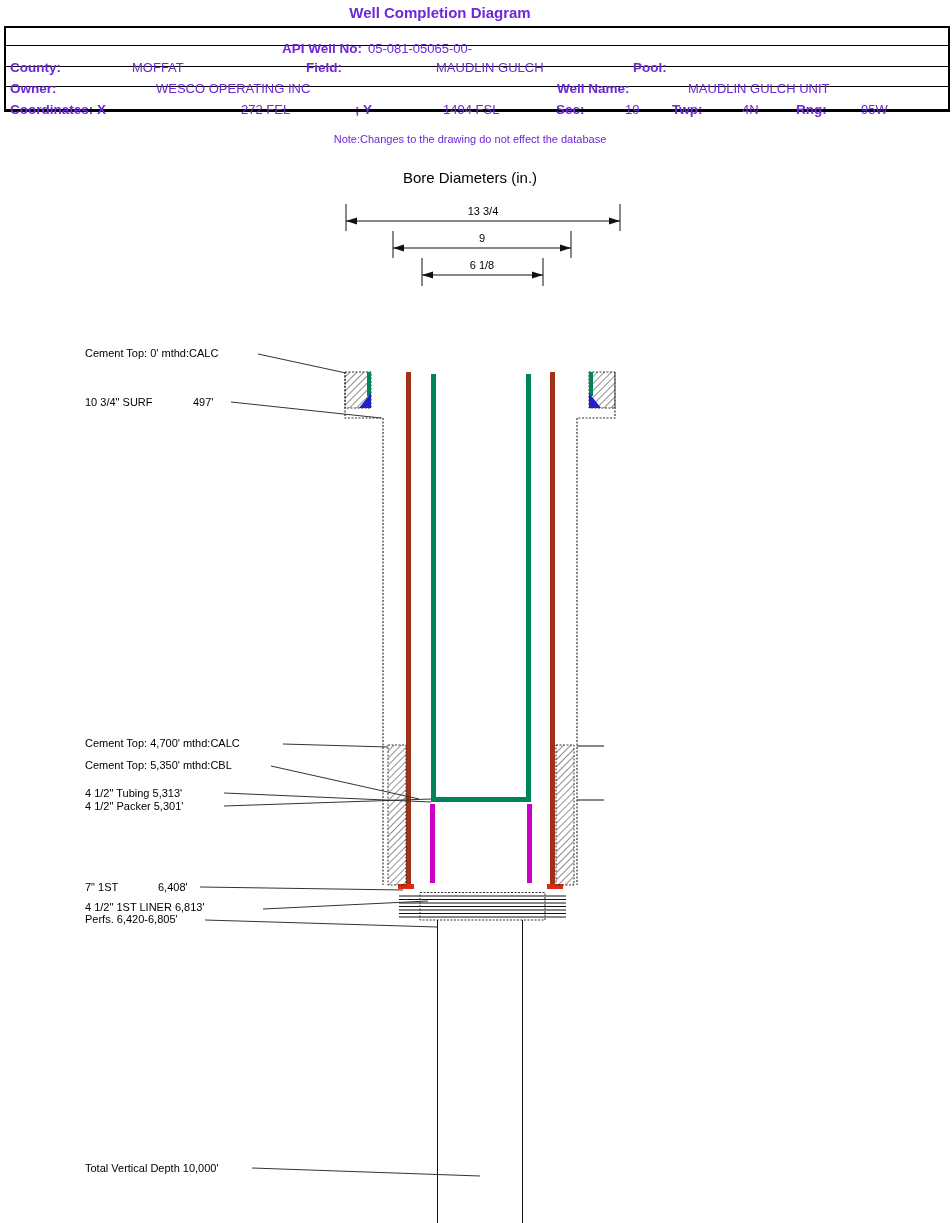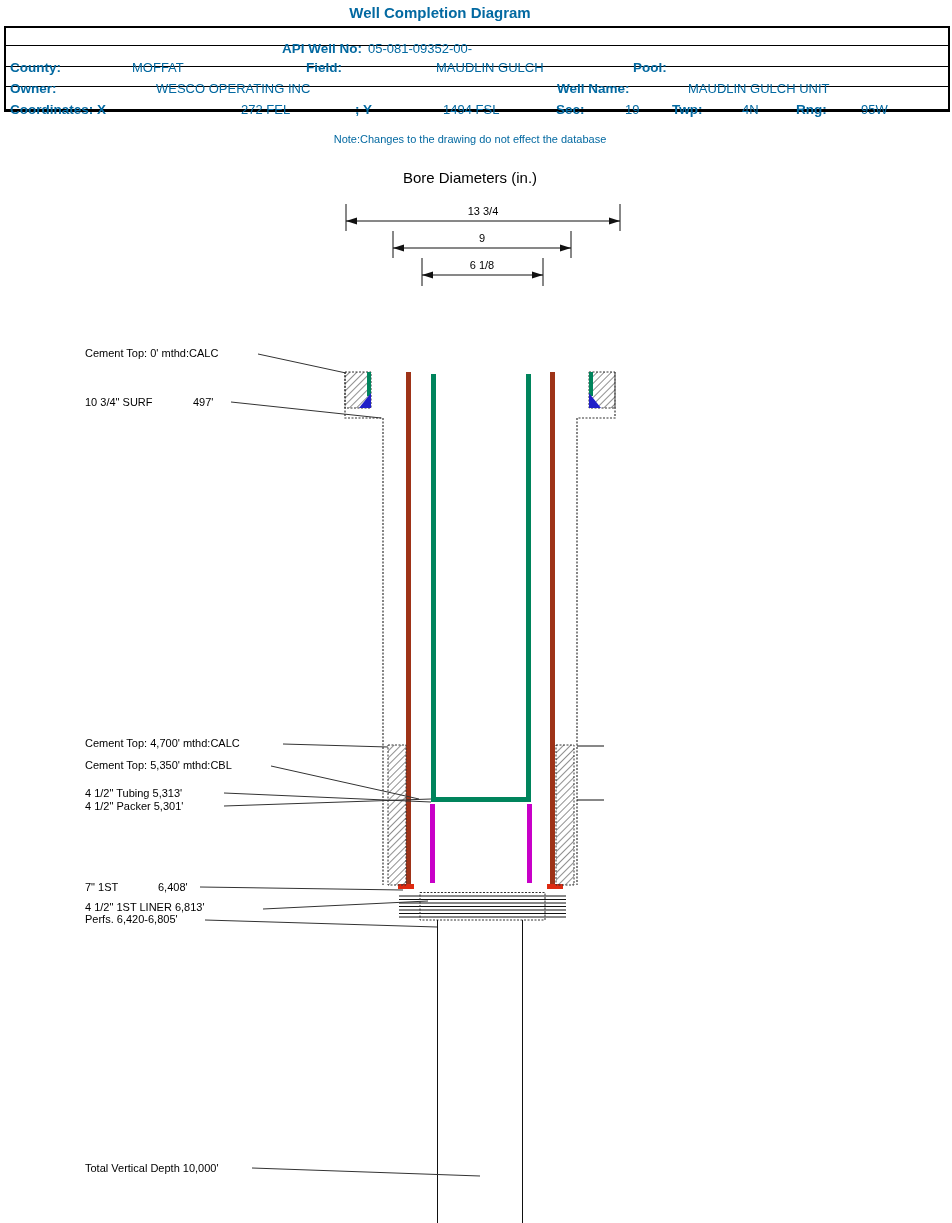--- a/index.html
+++ b/index.html
@@ -1,17 +1,17 @@
 <!DOCTYPE html>
 <html><head>
 <meta charset="utf-8">
 <style>
   html,body{margin:0;padding:0;background:#fff;}
   .page{position:relative;width:952px;height:1223px;background:#fff;overflow:hidden;
-        font-family:"Liberation Sans",sans-serif;color:#0369a1;}
+        font-family:"Liberation Sans",sans-serif;color:#6d28d9;}
   .doc-title{position:absolute;top:4px;left:0;width:880px;text-align:center;
              font-size:15px;font-weight:bold;}
   .header-table{position:absolute;top:26px;left:4px;width:942px;
                 border:2px solid #000;border-bottom:3px solid #000;}
   .hrow{position:relative;border-bottom:1px solid #000;}
   .hrow:last-child{border-bottom:none;}
   .hrow span{position:absolute;top:12px;white-space:nowrap;}
   .r1{height:17px;line-height:17px;}
   .r2{height:19px;line-height:19px;}
   .r3{height:20px;line-height:20px;}
@@ -32,21 +32,21 @@
 </head>
 <body>
 
 <div class="page">
 
   <div class="doc-title">Well Completion Diagram</div>
 
   <div class="header-table">
     <div class="hrow r1">
       <span class="lbl" style="left:276px">API Well No:</span>
-      <span class="val" style="left:362px">05-081-09352-00-</span>
+      <span class="val" style="left:362px">05-081-05065-00-</span>
     </div>
     <div class="hrow r3">
       <span class="lbl" style="left:4px">County:</span>
       <span class="val" style="left:126px">MOFFAT</span>
       <span class="lbl" style="left:300px">Field:</span>
       <span class="val" style="left:430px">MAUDLIN GULCH</span>
       <span class="lbl" style="left:627px">Pool:</span>
       <span class="val" style="left:700px"></span>
     </div>
     <div class="hrow r2">

